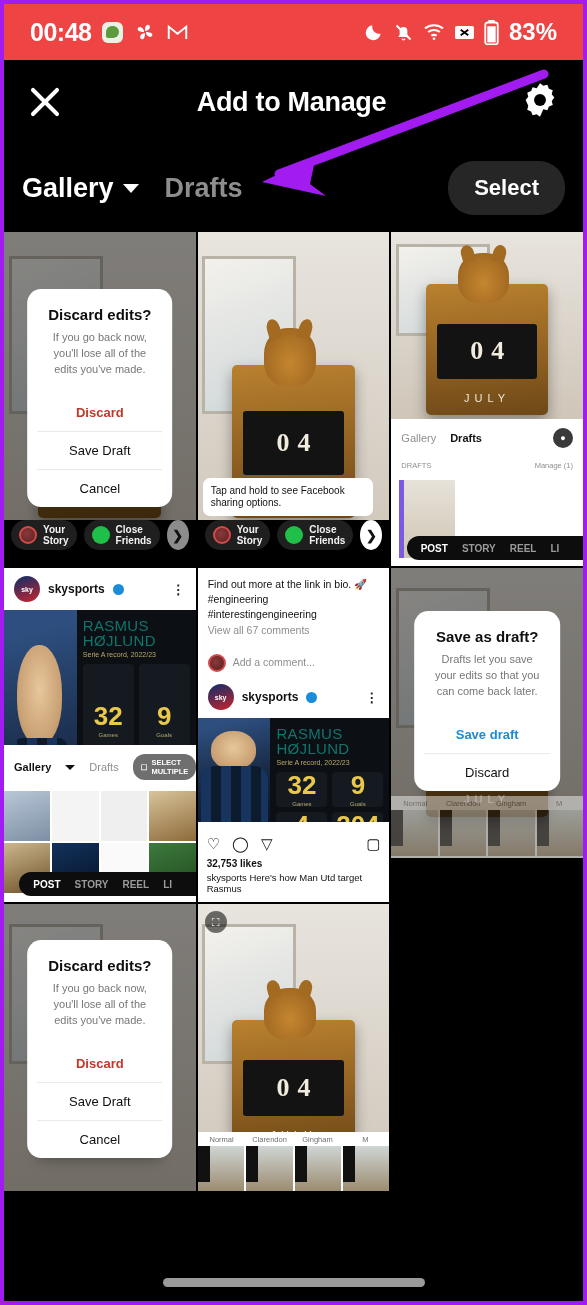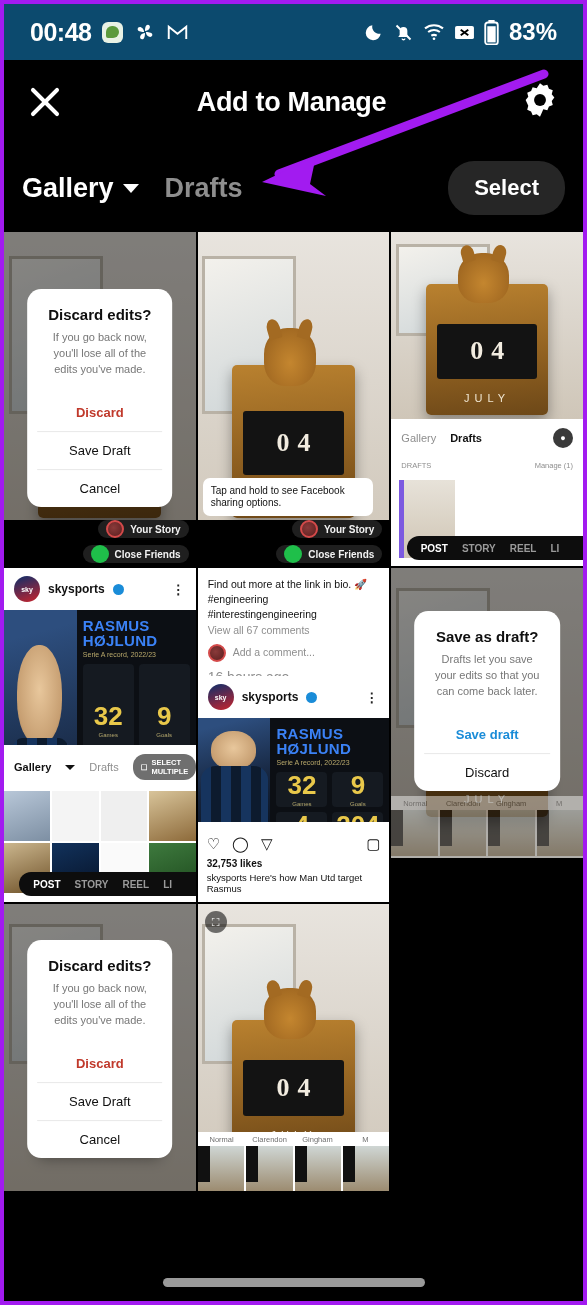--- a/index.html
+++ b/index.html
@@ -13,21 +13,21 @@
     position: relative;
     width: 587px; height: 1305px;
     background: #000;
     border: 4px solid #a21bf0;
     overflow: hidden;
   }
 
   
   .statusbar {
     height: 56px;
-    background: #0c4a6e;
+    background: #ef4444;
     display: flex;
     align-items: center;
     justify-content: space-between;
     padding: 0 26px;
     color: #fff;
   }
   .sb-left { display: flex; align-items: center; gap: 11px; }
   .sb-time { font-size: 25px; font-weight: bold; letter-spacing: -0.5px; }
   .sb-right { display: flex; align-items: center; gap: 9px; }
   .sb-batt-text { font-size: 24px; font-weight: bold; margin-left: 1px; }
@@ -139,21 +139,21 @@
   }
   .dlg-title { font-size:15px; font-weight:bold; margin-bottom:7px; }
   .dlg-body { font-size:11px; color:#777; line-height:1.45; padding: 0 6px 16px; }
   .dlg-act { font-size:13px; padding:11px 0; border-top:1px solid #e8e8e8; }
   .dlg-act.danger { color:#c0392b; font-weight:bold; border-top:none; }
   .dlg-act.primary { color:#1a8cd8; font-weight:bold; border-top:none; }
 
   
   .share-row {
     position:absolute; left:0; right:0; bottom:0; height:44px;
-    background:#000; display:flex; align-items:flex-end; gap:7px; padding:0 7px;flex-direction:column;
+    background:#000; display:flex; align-items:flex-start; gap:7px; padding:0 7px;
   }
   .share-pill {
     flex:1; height:30px; background:#1f1f1f; border-radius:16px;
     display:flex; align-items:center; gap:6px; padding:0 8px;
     color:#f2f2f2; font-size:10px; font-weight:bold;
   }
   .av { width:18px; height:18px; border-radius:50%; flex:0 0 18px; }
   .av.story { background:radial-gradient(circle at 40% 40%,#8a3a3a,#5a1f1f); border:2px solid #d44a4a; }
   .av.cf { background:#1fbf4a; }
   .share-next {
@@ -184,21 +184,21 @@
     content:""; position:absolute; left:18%; top:12%; width:62%; height:34%;
     background: radial-gradient(ellipse at 50% 45%, #e8c79c 0%, #c79f72 70%, #8e6c47 100%);
     border-radius: 48% 48% 44% 44%;
   }
   .hoj-photo:after {
     content:""; position:absolute; left:4%; top:44%; width:92%; height:56%;
     background: repeating-linear-gradient(90deg,#16345e 0 10px,#0d1b2e 10px 20px);
     border-radius: 22% 22% 0 0;
   }
   .hoj-right { flex:1; padding:8px 6px; display:flex; flex-direction:column; }
-  .hoj-title { color:#3b82f6; font-size:15px; font-weight:bold; letter-spacing:.3px; line-height:1; }
+  .hoj-title { color:#0f766e; font-size:15px; font-weight:normal; letter-spacing:.3px; line-height:1; }
   .hoj-sub { color:#b9a96b; font-size:7px; margin-top:3px; }
   .hoj-stats { flex:1; display:grid; grid-template-columns:1fr 1fr; grid-template-rows:1fr 1fr; gap:5px; margin-top:6px; }
   .hoj-stat { background:#151a21; border-radius:4px; display:flex; flex-direction:column; align-items:center; justify-content:center; }
   .hoj-num { color:#e9c84a; font-size:26px; font-weight:bold; line-height:1; }
   .hoj-lbl { color:#b5a86d; font-size:6px; margin-top:3px; }
 
   .ig-caption { position:absolute; left:0; right:0; top:0; background:#fff; color:#111; padding:9px 10px; font-size:10.5px; line-height:1.45; }
   .ig-muted { color:#8e8e8e; }
   .ig-actions { display:flex; align-items:center; gap:12px; padding:7px 0 5px; font-size:15px; }
   .ig-likes { font-weight:bold; font-size:10px; }
@@ -482,21 +482,21 @@
         </div>
       </div>
     </div>
 
     <div class="cell r2">
       <div class="photo-dark"></div>
       <div class="ig-caption">
         <div>Find out more at the link in bio. 🚀</div>
         <div>#engineering #interestingengineering</div>
         <div class="ig-muted">View all 67 comments</div>
-        <div style="display:flex;align-items:center;gap:7px;margin-top:6px">
+        <div style="display:flex;align-items:center;gap:7px;margin-top:16px">
           <span class="av story"></span>
           <span class="ig-muted">Add a comment...</span>
         </div>
         <div class="ig-muted" style="font-size:14px;margin-top:5px">16 hours ago</div>
       </div>
       <div class="ig-head" style="top:108px">
         <span class="ig-av">sky</span>
         <span>skysports</span>
         <span class="verified"></span>
         <span class="kebab">⋮</span>

